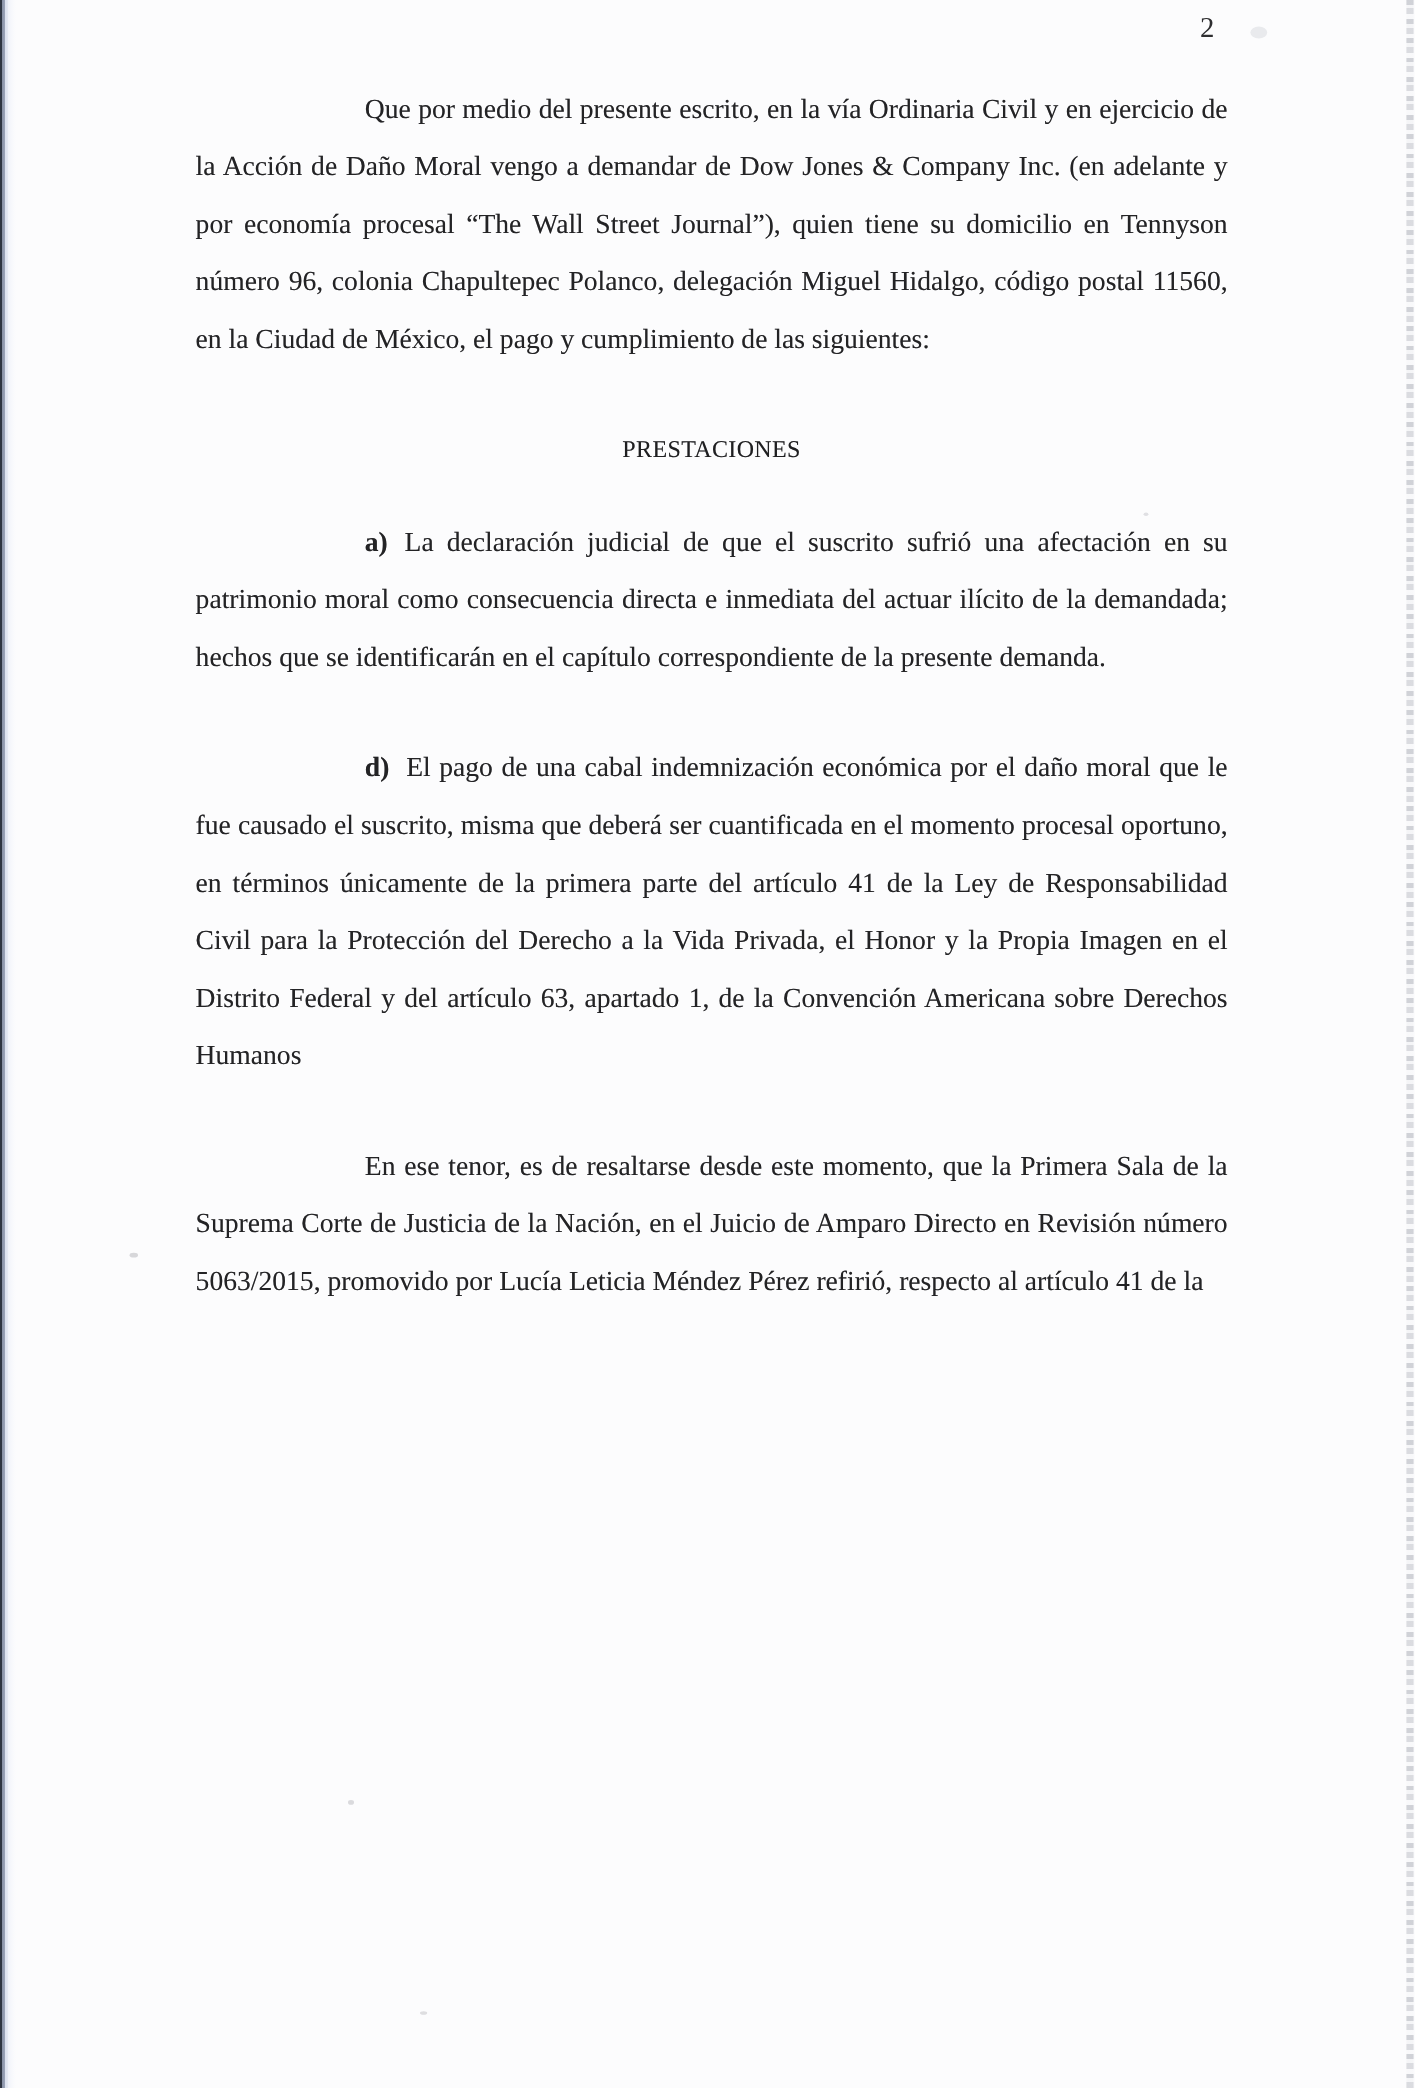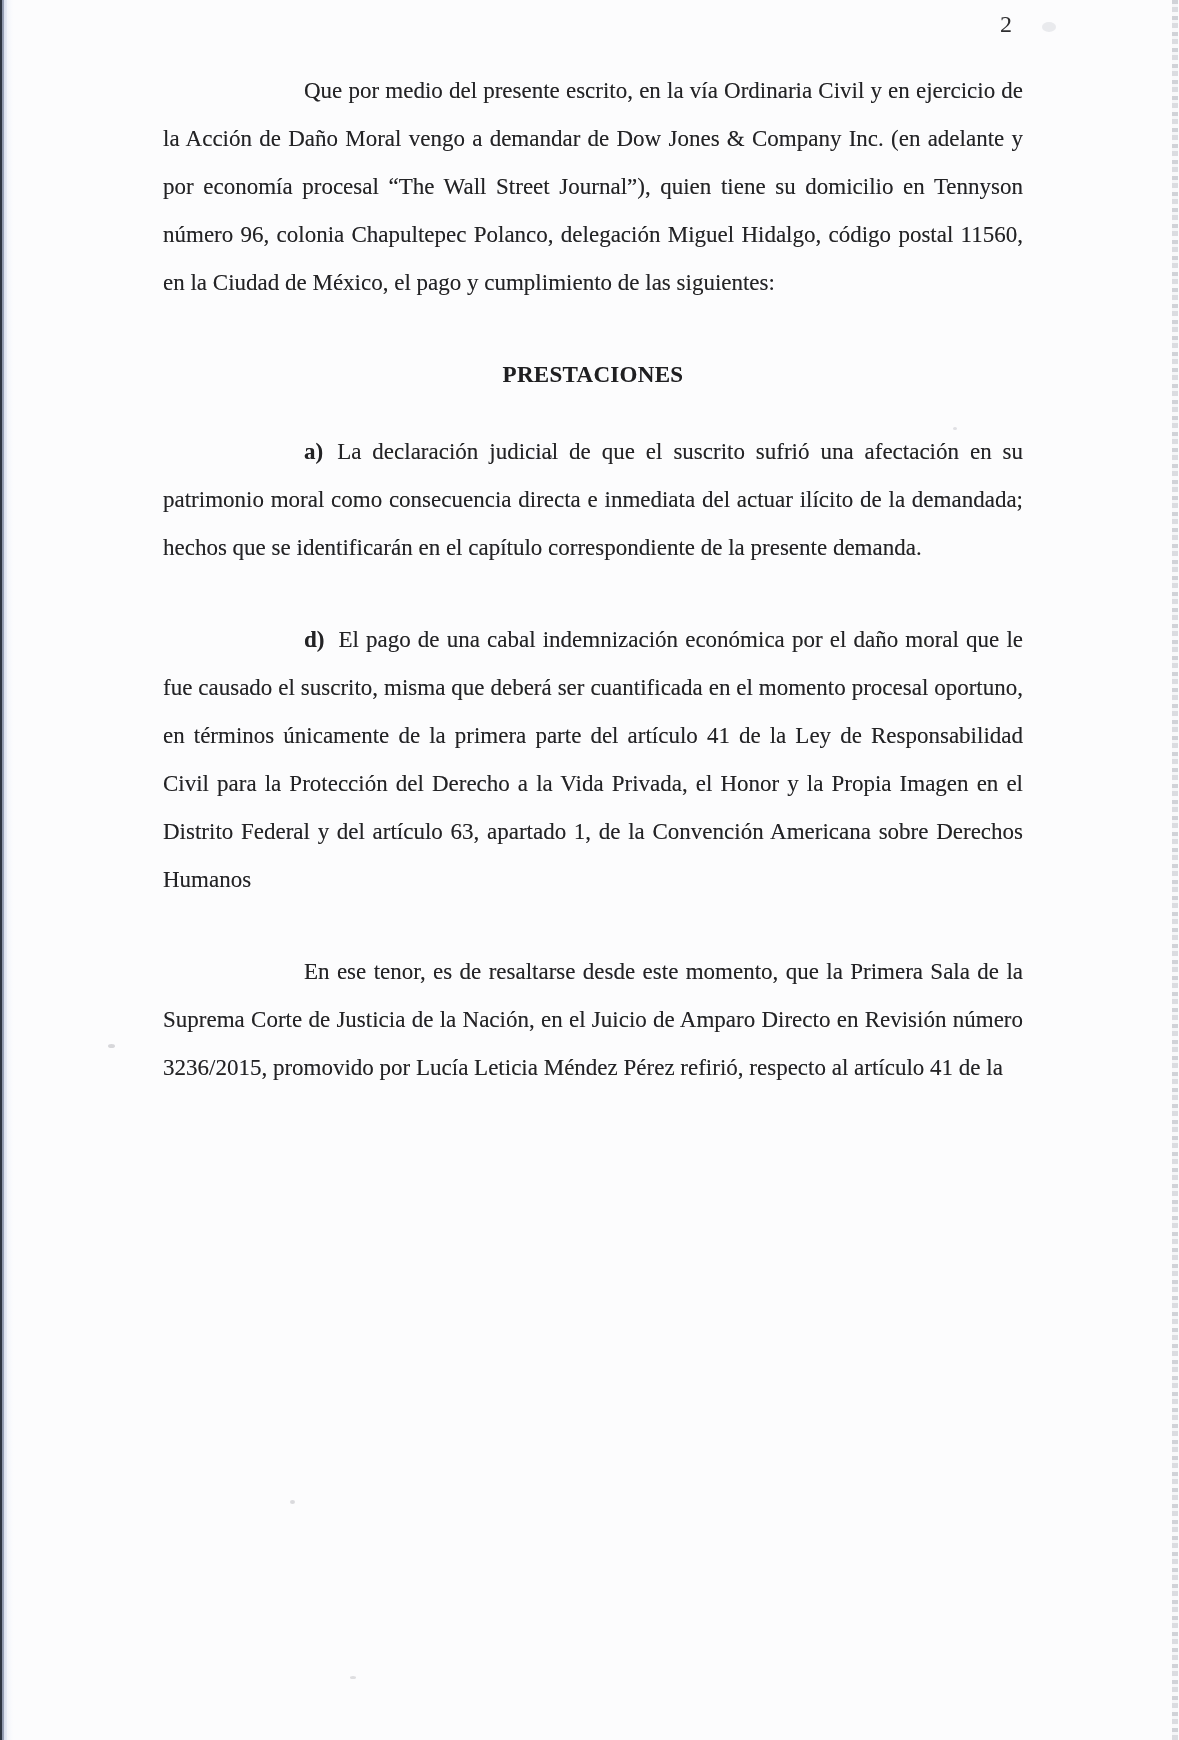--- a/index.html
+++ b/index.html
@@ -61,23 +61,23 @@
     color: #232325;
     text-align: justify;
     text-shadow: 0 0 0.5px rgba(20,20,25,0.35);
   }
   .para {
     margin: 0 0 44px 0;
     text-indent: 141px;
   }
   .heading {
     margin: 43px 0 29px 0;
-    font-size: 23px;
+    font-size: 20px;
     line-height: 48px;
-    font-weight: 700;
+    font-weight: 400;
     text-align: center;
     letter-spacing: 0.3px;
     color: #1f1f21;
   }
   .marker {
     font-weight: 700;
     margin-right: 14px;
   }
   
   .speck {
@@ -111,21 +111,21 @@
     <p class="para">Que por medio del presente escrito, en la vía Ordinaria Civil y en ejercicio de la Acción de Daño Moral vengo a demandar de Dow Jones &amp; Company Inc. (en adelante y por economía procesal “The Wall Street Journal”), quien tiene su domicilio en Tennyson número 96, colonia Chapultepec Polanco, delegación Miguel Hidalgo, código postal 11560, en la Ciudad de México, el pago y cumplimiento de las siguientes:</p>
 
     <h2 class="heading">PRESTACIONES</h2>
 
     <p class="para"><span class="marker">a)</span><span>La declaración judicial de que el suscrito sufrió una afectación en su patrimonio moral como consecuencia directa e inmediata del actuar ilícito de la demandada; hechos que se identificarán en el capítulo correspondiente de la presente demanda.</span></p>
 
 
 
     <p class="para"><span class="marker">d)</span><span>El pago de una cabal indemnización económica por el daño moral que le fue causado el suscrito, misma que deberá ser cuantificada en el momento procesal oportuno, en términos únicamente de la primera parte del artículo 41 de la Ley de Responsabilidad Civil para la Protección del Derecho a la Vida Privada, el Honor y la Propia Imagen en el Distrito Federal y del artículo 63, apartado 1, de la Convención Americana sobre Derechos Humanos</span></p>
 
-    <p class="para">En ese tenor, es de resaltarse desde este momento, que la Primera Sala de la Suprema Corte de Justicia de la Nación, en el Juicio de Amparo Directo en Revisión número 3236/2015, promovido por Lucía Leticia Méndez Pérez refirió, respecto al artículo 41 de la</p>
+    <p class="para">En ese tenor, es de resaltarse desde este momento, que la Primera Sala de la Suprema Corte de Justicia de la Nación, en el Juicio de Amparo Directo en Revisión número 5063/2015, promovido por Lucía Leticia Méndez Pérez refirió, respecto al artículo 41 de la</p>
 
   </div>
 
   <span class="speck speck-comma">’</span>
   <span class="speck speck-dot1"></span>
   <span class="speck speck-dot2"></span>
   <span class="speck speck-dot3"></span>
   <span class="speck speck-dot4"></span>
   <span class="speck speck-blob"></span>
 

